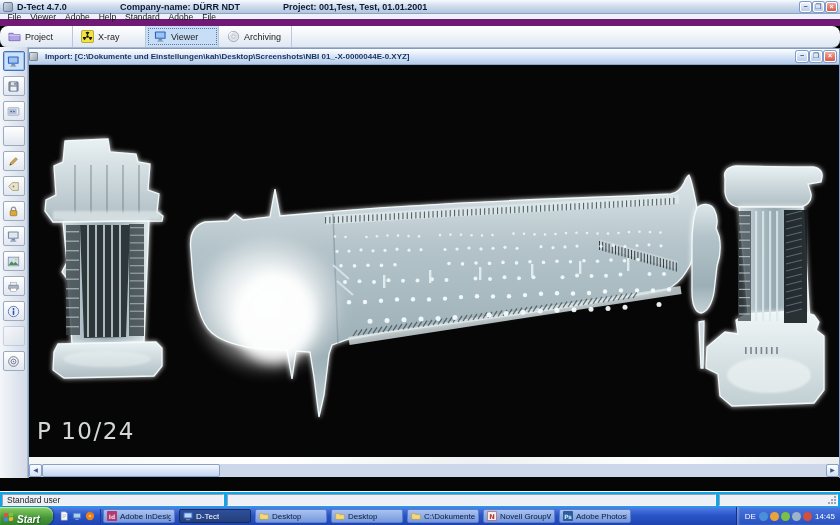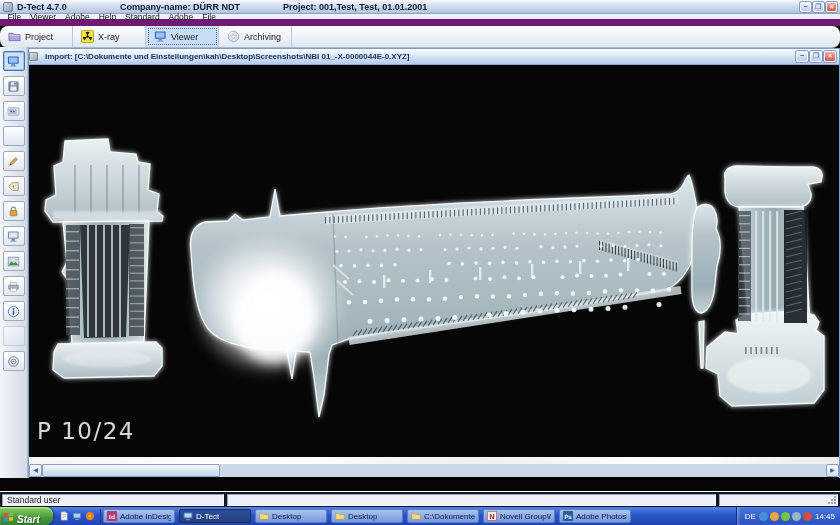--- a/index.html
+++ b/index.html
@@ -64,21 +64,21 @@
   .sb-btn{width:13px;height:13px;background:linear-gradient(#fdfeff,#d3dff2);
     border:1px solid #8ba0c8;border-radius:2px;font-size:6px;line-height:11px;text-align:center;color:#3a5a8c;}
   .sb-thumb{position:absolute;left:13px;top:0;width:178px;height:13px;border:1px solid #88a0cc;border-radius:2px;
     background:linear-gradient(#f4f8fe,#c4d4f0);}
   .sb-right{position:absolute;right:0;top:0;}
 
   
   .blackgap{position:absolute;left:0;top:478px;width:840px;height:13px;background:#050505;}
 
   
-  .statusbar{position:absolute;left:0;top:491px;width:840px;height:16px;background:#0f172a;
+  .statusbar{position:absolute;left:0;top:491px;width:840px;height:16px;background:#0ea5e9;
     border-top:1px solid #ffffff;display:flex;gap:3px;padding:2px 2px 0 2px;font-size:8.5px;color:#222;}
   .panel{height:12px;border:1px solid;border-color:#97a1b3 #f5f8fb #f5f8fb #97a1b3;background:#edf0f6;
     padding:0 4px;line-height:11px;}
   .p1{width:222px;} .p2{width:489px;} .p3{flex:1;position:relative;}
   .grip{position:absolute;right:1px;bottom:1px;width:9px;height:9px;
     background:
      radial-gradient(circle at 8px 2px,#9aa6b8 1px,transparent 1.2px),
      radial-gradient(circle at 8px 5px,#9aa6b8 1px,transparent 1.2px),
      radial-gradient(circle at 5px 5px,#9aa6b8 1px,transparent 1.2px),
      radial-gradient(circle at 8px 8px,#9aa6b8 1px,transparent 1.2px),

